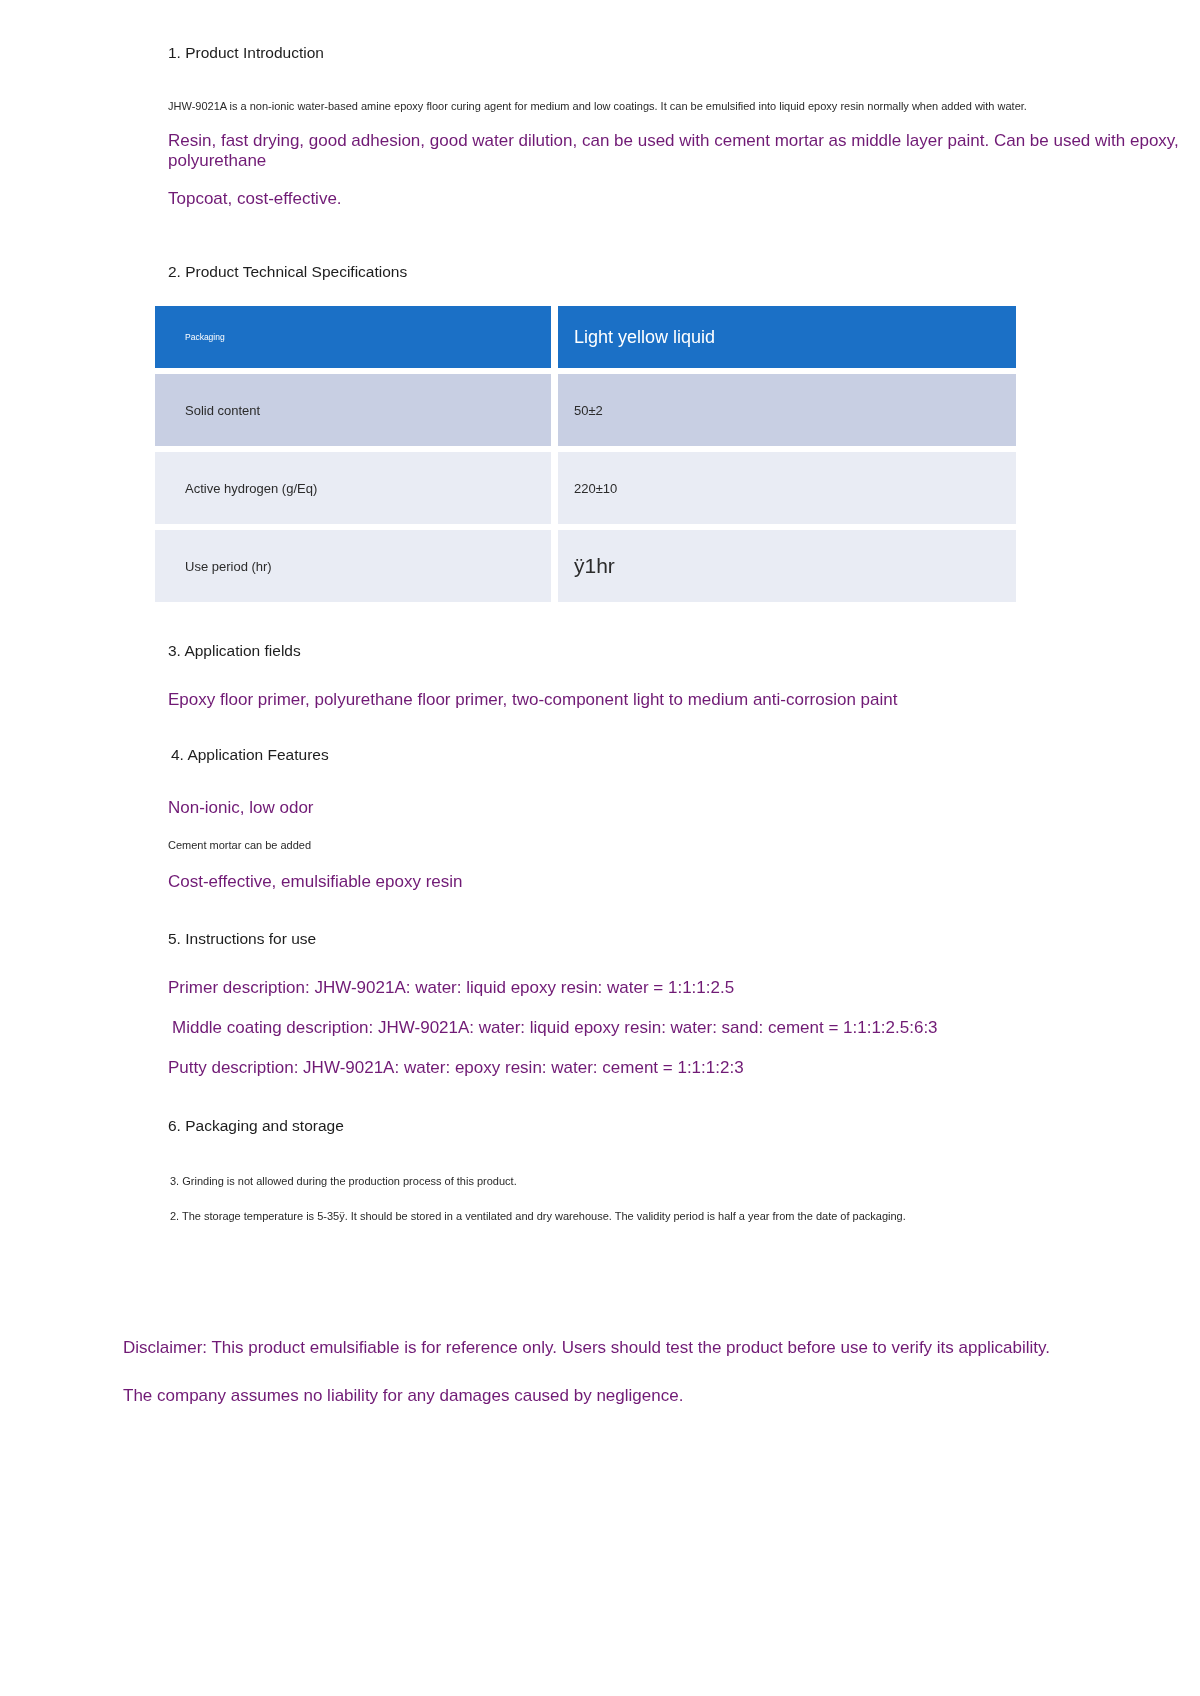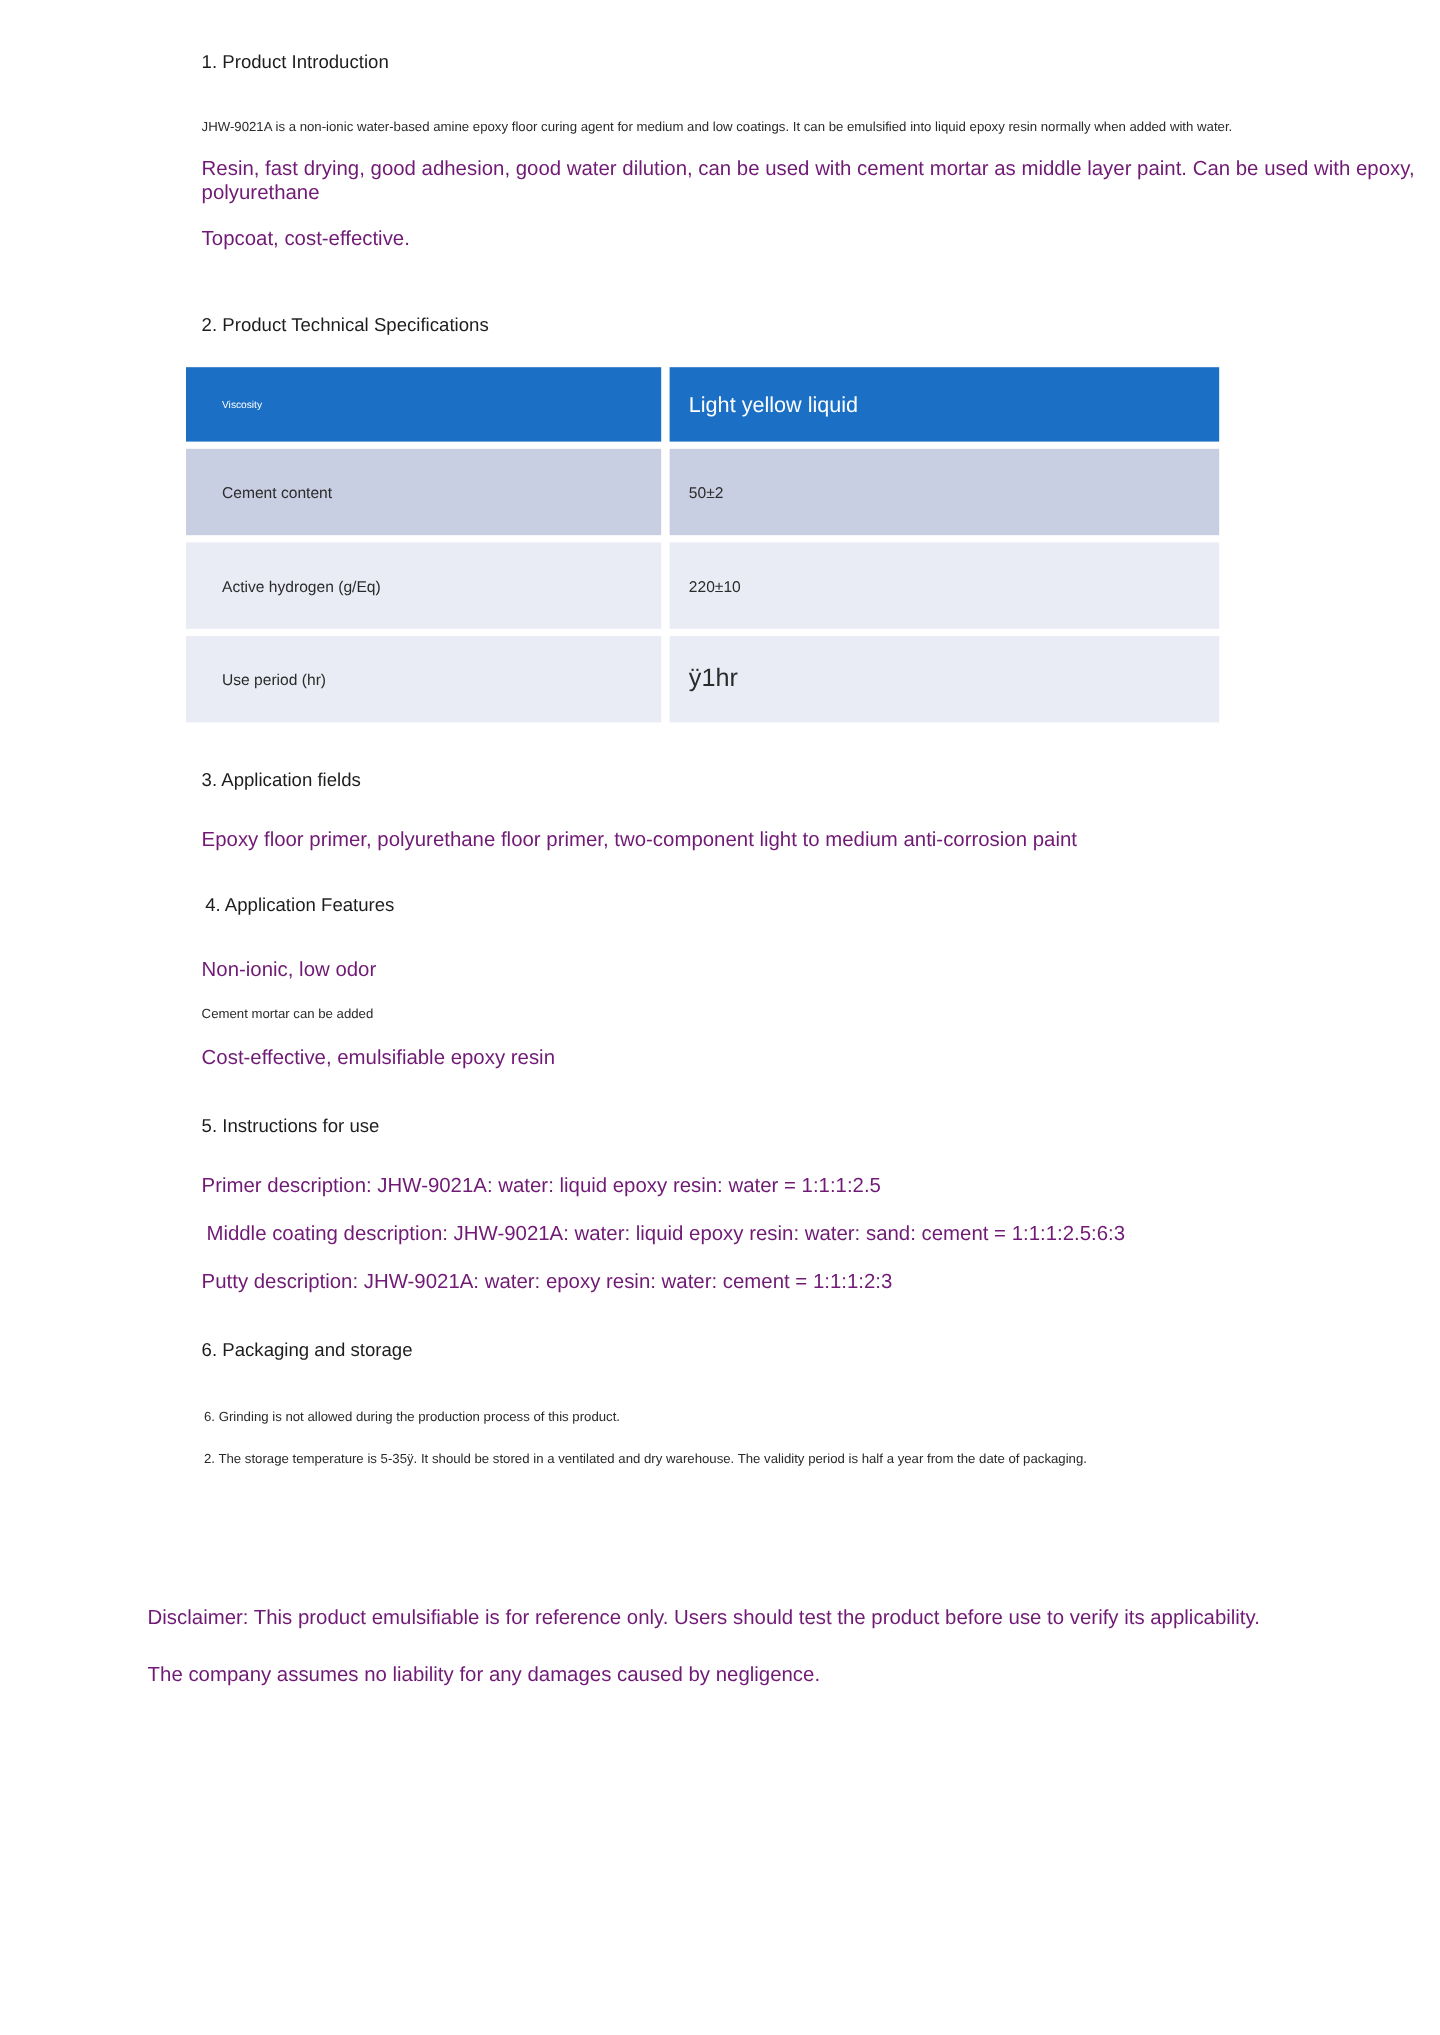--- a/index.html
+++ b/index.html
@@ -95,25 +95,25 @@
 
   <h2 class="h h-intro">1. Product Introduction</h2>
   <p class="p small intro-1">JHW-9021A is a non-ionic water-based amine epoxy floor curing agent for medium and low coatings. It can be emulsified into liquid epoxy resin normally when added with water.</p>
   <p class="p intro-2">Resin, fast drying, good adhesion, good water dilution, can be used with cement mortar as middle layer paint. Can be used with epoxy, polyurethane</p>
   <p class="p intro-3">Topcoat, cost-effective.</p>
 
   <h2 class="h h-specs">2. Product Technical Specifications</h2>
 
   <div class="spec-table">
     <div class="t-row t-header">
-      <div class="cell c-label">Viscosity</div>
+      <div class="cell c-label">Packaging</div>
       <div class="cell c-value">Light yellow liquid</div>
     </div>
     <div class="t-row shade-dark">
-      <div class="cell c-label">Cement content</div>
+      <div class="cell c-label">Solid content</div>
       <div class="cell c-value">50±2</div>
     </div>
     <div class="t-row shade-light">
       <div class="cell c-label">Active hydrogen (g/Eq)</div>
       <div class="cell c-value">220±10</div>
     </div>
     <div class="t-row shade-light">
       <div class="cell c-label">Use period (hr)</div>
       <div class="cell c-value v-big">ÿ1hr</div>
     </div>
@@ -126,19 +126,19 @@
   <p class="p feat-1">Non-ionic, low odor</p>
   <p class="p small feat-2">Cement mortar can be added</p>
   <p class="p feat-3">Cost-effective, emulsifiable epoxy resin</p>
 
   <h2 class="h h-instr">5. Instructions for use</h2>
   <p class="p instr-1">Primer description: JHW-9021A: water: liquid epoxy resin: water = 1:1:1:2.5</p>
   <p class="p instr-2">Middle coating description: JHW-9021A: water: liquid epoxy resin: water: sand: cement = 1:1:1:2.5:6:3</p>
   <p class="p instr-3">Putty description: JHW-9021A: water: epoxy resin: water: cement = 1:1:1:2:3</p>
 
   <h2 class="h h-pack">6. Packaging and storage</h2>
-  <p class="p small pack-1">6. Grinding is not allowed during the production process of this product.</p>
+  <p class="p small pack-1">3. Grinding is not allowed during the production process of this product.</p>
   <p class="p small pack-2">2. The storage temperature is 5-35ÿ. It should be stored in a ventilated and dry warehouse. The validity period is half a year from the date of packaging.</p>
 
   <p class="p disc-1">Disclaimer: This product emulsifiable is for reference only. Users should test the product before use to verify its applicability.</p>
   <p class="p disc-2">The company assumes no liability for any damages caused by negligence.</p>
 
 </div>
 
 </body></html>

